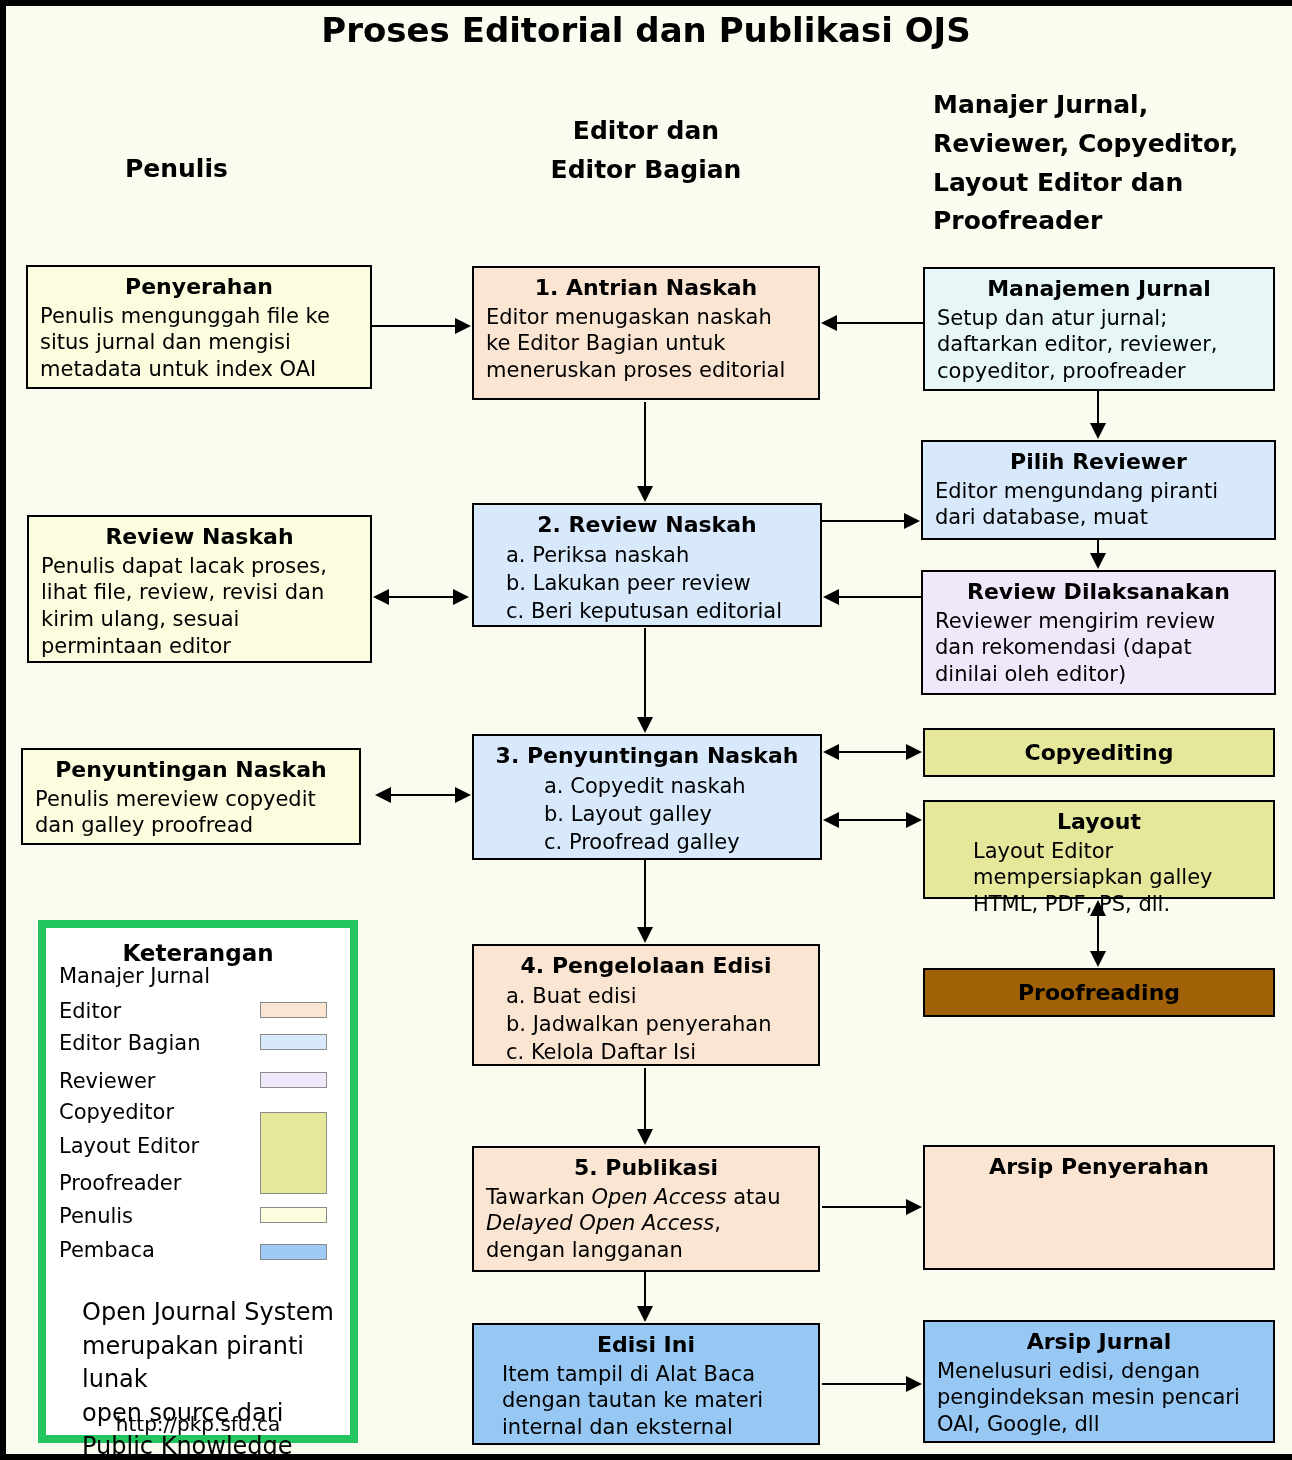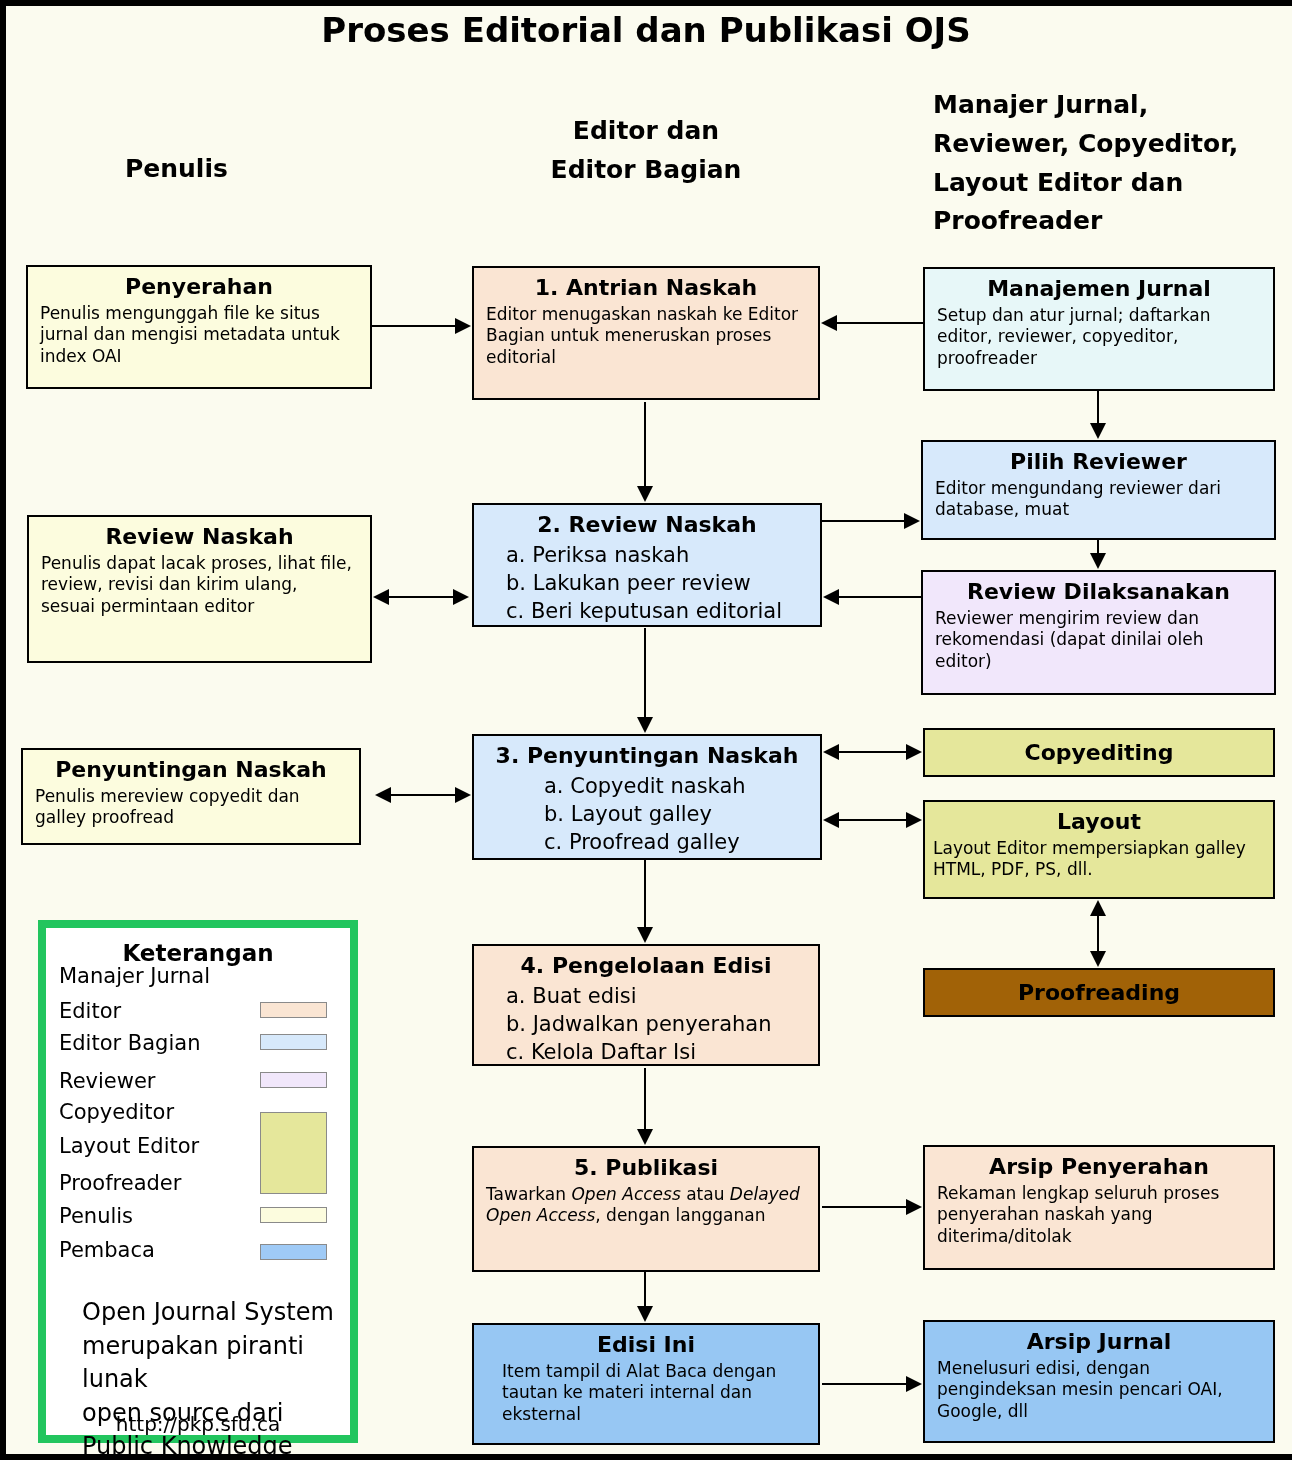--- a/index.html
+++ b/index.html
@@ -13,21 +13,21 @@
   .main-title{position:absolute;left:0;top:10px;width:1292px;text-align:center;
     font-size:34px;font-weight:bold;color:#000;}
   .col-header{position:absolute;font-size:25px;font-weight:bold;color:#000;
     white-space:pre-line;line-height:1.55;}
   #hdr-penulis{left:125px;top:150px;}
   #hdr-editor{left:472px;top:112px;width:348px;text-align:center;}
   #hdr-manajer{left:933px;top:86px;}
 
   .box{position:absolute;border:2px solid #000;box-sizing:border-box;color:#000;}
   .box-title{font-weight:bold;font-size:22px;text-align:center;padding-top:6px;line-height:1.25;}
-  .box-body{font-size:17px;line-height:1.28;padding:2px 16px 6px 12px;}
+  .box-body{font-size:21px;line-height:1.28;padding:2px 16px 6px 12px;}
   .pad-lg{padding-left:28px;}
   .box-list{font-size:21px;line-height:1.35;padding:2px 8px 6px 32px;}
   .box-list.indent{padding-left:70px;}
   .vcenter{display:flex;align-items:center;justify-content:center;}
   .vcenter .box-title{padding-top:0;}
   .it{font-style:italic;}
 
   .legend{position:absolute;left:38px;top:920px;width:320px;height:523px;
     background:#FFFFFF;border:8px solid #22c55e;box-sizing:border-box;}
   .legend-title{position:absolute;left:0;top:12px;width:100%;text-align:center;
@@ -123,44 +123,43 @@
     <div class="box-body pad-lg">Item tampil di Alat Baca dengan tautan ke materi internal dan eksternal</div>
   </div>
 
   <div class="box" style="left: 923px; top: 267px; width: 352px; height: 124px; background-color: rgb(231, 247, 248);">
     <div class="box-title">Manajemen Jurnal</div>
     <div class="box-body">Setup dan atur jurnal; daftarkan editor, reviewer, copyeditor, proofreader</div>
   </div>
 
   <div class="box" style="left: 921px; top: 440px; width: 355px; height: 100px; background-color: rgb(215, 233, 251);">
     <div class="box-title">Pilih Reviewer</div>
-    <div class="box-body">Editor mengundang reviewer dari database, muat</div>
+    <div class="box-body">Editor mengundang piranti dari database, muat</div>
   </div>
 
   <div class="box" style="left: 921px; top: 570px; width: 355px; height: 125px; background-color: rgb(241, 231, 251);">
     <div class="box-title">Review Dilaksanakan</div>
     <div class="box-body">Reviewer mengirim review dan rekomendasi (dapat dinilai oleh editor)</div>
   </div>
 
   <div class="box vcenter" style="left: 923px; top: 728px; width: 352px; height: 49px; background-color: rgb(229, 231, 155);">
     <div class="box-title">Copyediting</div>
   </div>
 
   <div class="box" style="left: 923px; top: 800px; width: 352px; height: 99px; background-color: rgb(229, 231, 155);">
     <div class="box-title">Layout</div>
-    <div class="box-body" style="padding-left:8px;padding-right:6px;">Layout Editor mempersiapkan galley HTML, PDF, PS, dll.</div>
+    <div class="box-body" style="padding-left:8px;padding-right:6px;margin-left:40px;">Layout Editor mempersiapkan galley HTML, PDF, PS, dll.</div>
   </div>
 
   <div class="box vcenter" style="left: 923px; top: 968px; width: 352px; height: 49px; background-color: #a16207;">
     <div class="box-title">Proofreading</div>
   </div>
 
   <div class="box" style="left: 923px; top: 1145px; width: 352px; height: 125px; background-color: rgb(250, 229, 211);">
     <div class="box-title">Arsip Penyerahan</div>
-    <div class="box-body">Rekaman lengkap seluruh proses penyerahan naskah yang diterima/ditolak</div>
   </div>
 
   <div class="box" style="left: 923px; top: 1320px; width: 352px; height: 123px; background-color: rgb(151, 199, 243);">
     <div class="box-title">Arsip Jurnal</div>
     <div class="box-body">Menelusuri edisi, dengan pengindeksan mesin pencari OAI, Google, dll</div>
   </div>
 
   <div class="legend">
     <div class="legend-title">Keterangan</div>
 

